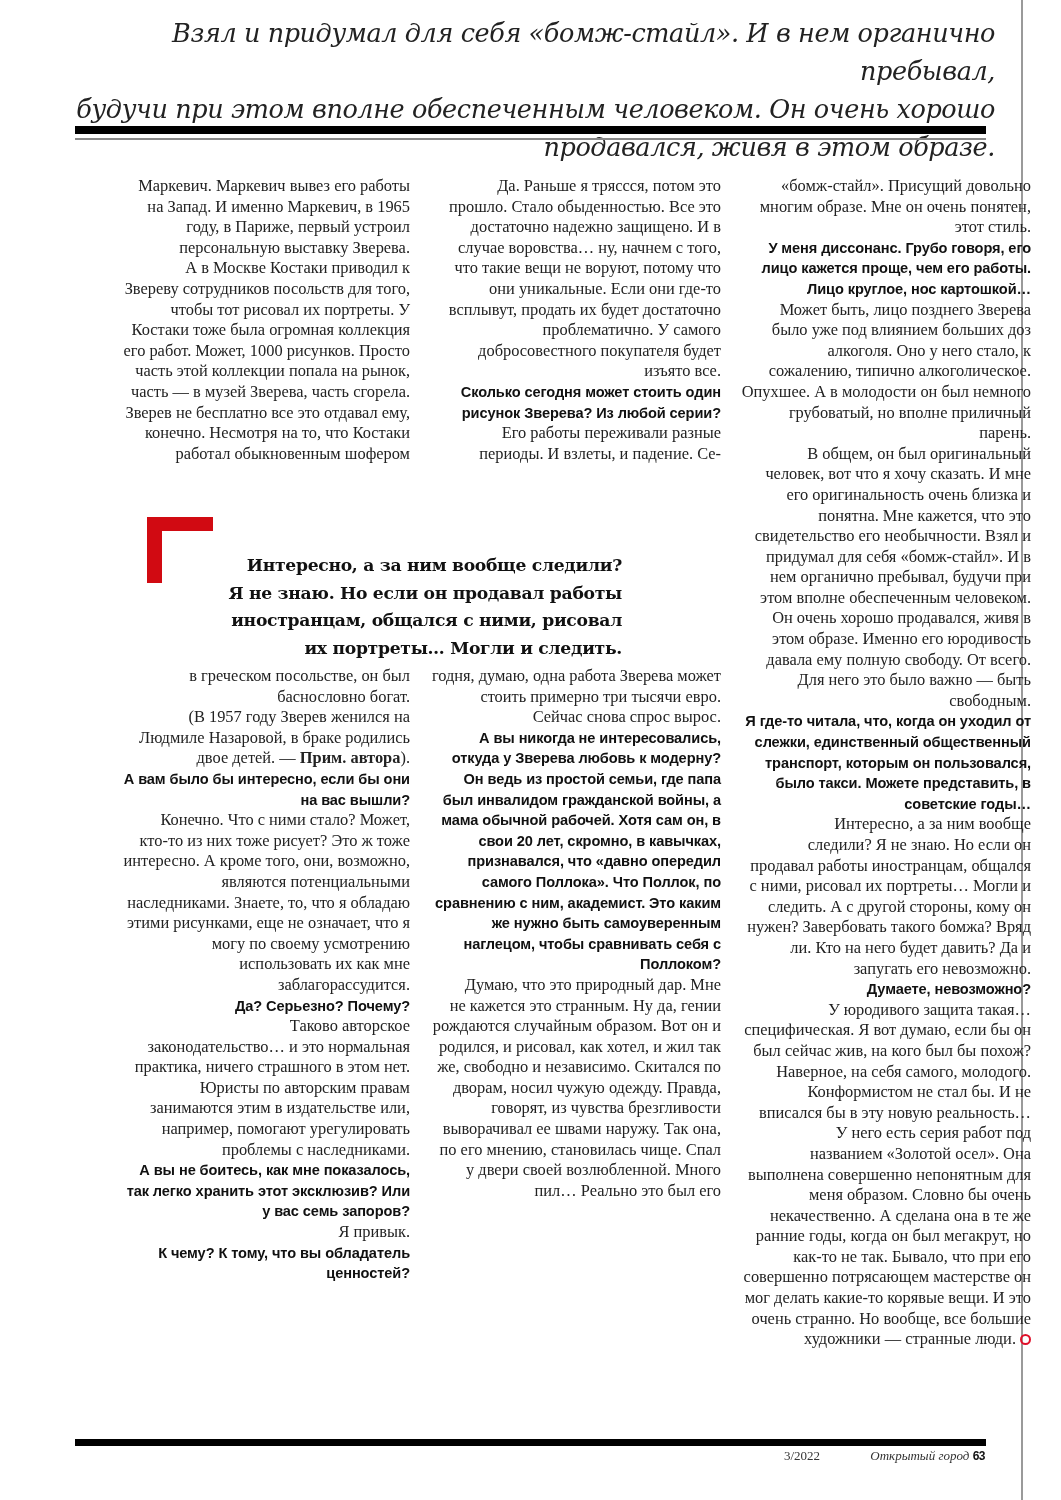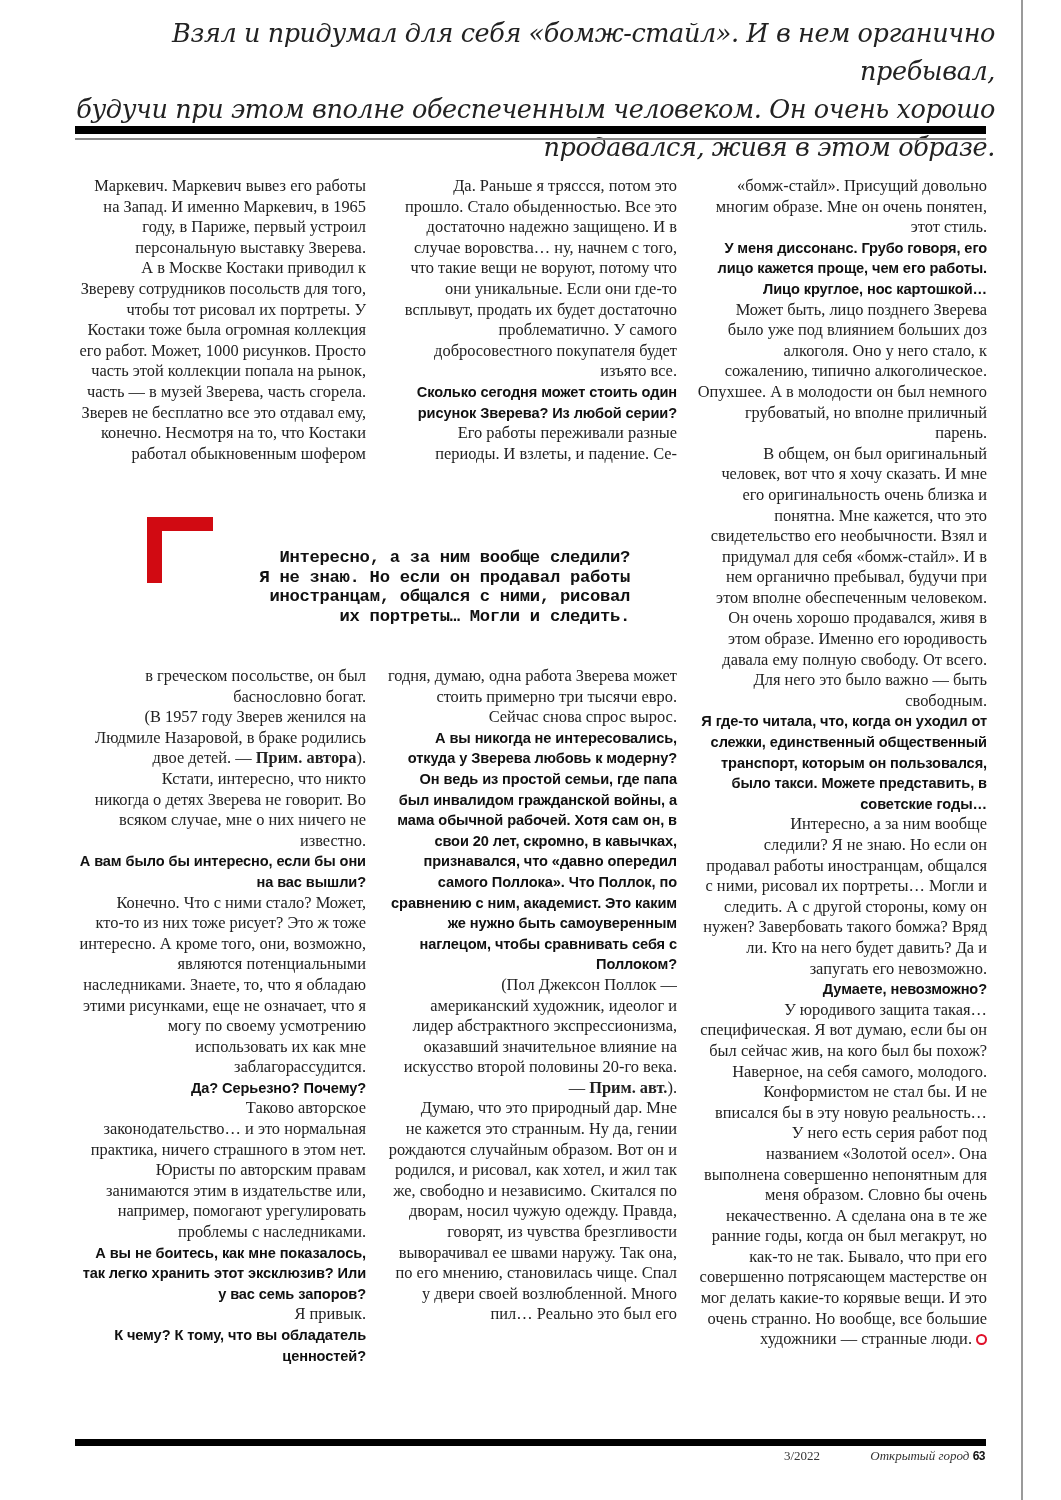--- a/index.html
+++ b/index.html
@@ -3,36 +3,36 @@
 <meta charset="utf-8">
 <style>
   html, body { margin:0; padding:0; background:#fff; }
   body { width:1061px; height:1500px; position:relative; overflow:hidden; color:#1a1a1a; }
   .page { position:absolute; inset:0;text-align:right; }
   .vline { position:absolute; left:1021px; top:0; width:2px; height:1500px; background:#9a9a9a; }
   .lead { position:absolute; left:75px; top:14px; width:920px; font-family:"DejaVu Serif", serif; font-style:italic; font-size:25.5px; line-height:38px; color:#222; letter-spacing:-0.4px; }
   .lead p { margin:0; }
   .rule-top-thick { position:absolute; left:75px; top:126px; width:911px; height:8px; background:#000; }
   .rule-top-thin { position:absolute; left:75px; top:138px; width:911px; height:2px; background:#888; }
-  .col { position:absolute; font-family:"Liberation Serif", "DejaVu Serif", serif; font-size:16.4px; line-height:20.6px; color:#222; }
+  .col { position:absolute; font-family:"Liberation Serif", "DejaVu Serif", serif; font-size:16.4px; line-height:20.6px; color:#222;margin-left:44px; }
   .col p { margin:0; }
   .col p.ind { text-indent:32px; }
   .col p.q { font-family:"Liberation Sans", "DejaVu Sans", sans-serif; font-weight:bold; font-size:14.6px; line-height:20.6px; color:#111; letter-spacing:-0.1px; }
   .col b.note { font-weight:bold; }
   .col h3 { margin:14px 0 2px 0; font-family:"Liberation Sans", "DejaVu Sans", sans-serif; font-weight:bold; font-size:17.6px; line-height:24px; color:#111; letter-spacing:-0.2px; }
   .c1a { left:76px; top:176px; width:290px; }
   .c2a { left:387px; top:176px; width:290px; }
   .c3 { left:697px; top:176px; width:290px; }
   .c1b { left:76px; top:666px; width:290px; }
   .c2b { left:387px; top:666px; width:290px; }
   .pull { position:absolute; left:147px; top:517px; width:480px; height:120px; }
   .pull .mark-h { position:absolute; left:0; top:0; width:66px; height:14px; background:#d10a12; }
   .pull .mark-v { position:absolute; left:0; top:0; width:15px; height:66px; background:#d10a12; }
   .pull .pq { position:absolute; left:33px; top:31px; width:450px; font-family:"DejaVu Serif", serif; font-weight:bold; font-size:17.2px; line-height:19.5px; color:#111; letter-spacing:-0.3px; }
-  .pull .pq p { margin:0;font-family:Liberation Mono, monospace; }
+  .pull .pq p { margin:8px; }
   .end-mark { display:inline-block; width:7px; height:7px; border:2.5px solid #e0102a; border-radius:50%; vertical-align:-1px; margin-left:4px; }
   .rule-bottom { position:absolute; left:75px; top:1439px; width:911px; height:7px; background:#000; }
   .footer { position:absolute; right:76px; top:1448px; font-family:"Liberation Serif", "DejaVu Serif", serif; font-size:13px; color:#333; white-space:nowrap; }
   .footer .mag { font-style:italic;margin-left:47px; }
   .footer .pg { font-family:"Liberation Sans", sans-serif; font-weight:bold; font-size:12px; color:#111; letter-spacing:-0.5px; }
 </style>
 </head>
 <body>
 
 <div class="page">
@@ -74,33 +74,31 @@
       <p>Интересно, а за ним вообще следили?</p>
       <p>Я не знаю. Но если он продавал работы</p>
       <p>иностранцам, общался с ними, рисовал</p>
       <p>их портреты… Могли и следить.</p>
     </div>
   </div>
 
   <div class="col c1b">
       <p class=""><span>в греческом посольстве, он был баснословно богат.</span></p>
       <p class="ind"><span>(В 1957 году Зверев женился на Людмиле Назаровой, в браке родились двое детей. — </span><b class="note">Прим. автора</b><span>).</span></p>
-      <p class="ind"><span>Кстати, интересно, что никто никогда о детях Зверева не говорит. Во всяком случае, мне о них ничего не известно.</span></p>
       <p class="q">А вам было бы интересно, если бы они на вас вышли?</p>
       <p class="ind"><span>Конечно. Что с ними стало? Может, кто-то из них тоже рисует? Это ж тоже интересно. А кроме того, они, возможно, являются потенциальными наследниками. Знаете, то, что я обладаю этими рисунками, еще не означает, что я могу по своему усмотрению использовать их как мне заблагорассудится.</span></p>
       <p class="q">Да? Серьезно? Почему?</p>
       <p class="ind"><span>Таково авторское законодательство… и это нормальная практика, ничего страшного в этом нет. Юристы по авторским правам занимаются этим в издательстве или, например, помогают урегулировать проблемы с наследниками.</span></p>
       <p class="q">А вы не боитесь, как мне показалось, так легко хранить этот эксклюзив? Или у вас семь запоров?</p>
       <p class="ind"><span>Я привык.</span></p>
       <p class="q">К чему? К тому, что вы обладатель ценностей?</p>
     </div>
   <div class="col c2b">
       <p class=""><span>годня, думаю, одна работа Зверева может стоить примерно три тысячи евро. Сейчас снова спрос вырос.</span></p>
       <p class="q">А вы никогда не интересовались, откуда у Зверева любовь к модерну? Он ведь из простой семьи, где папа был инвалидом гражданской войны, а мама обычной рабочей. Хотя сам он, в свои 20 лет, скромно, в кавычках, признавался, что «давно опередил самого Поллока». Что Поллок, по сравнению с ним, академист. Это каким же нужно быть самоуверенным наглецом, чтобы сравнивать себя с Поллоком?</p>
-      <p class="ind"><span>(Пол Джексон Поллок — американский художник, идеолог и лидер абстрактного экспрессионизма, оказавший значительное влияние на искусство второй половины 20-го века. — </span><b class="note">Прим. авт.</b><span>).</span></p>
       <p class="ind"><span>Думаю, что это природный дар. Мне не кажется это странным. Ну да, гении рождаются случайным образом. Вот он и родился, и рисовал, как хотел, и жил так же, свободно и независимо. Скитался по дворам, носил чужую одежду. Правда, говорят, из чувства брезгливости выворачивал ее швами наружу. Так она, по его мнению, становилась чище. Спал у двери своей возлюбленной. Много пил… Реально это был его</span></p>
     </div>
 
   <div class="rule-bottom"></div>
   <div class="footer">
     <span>3/2022</span>
     <span class="mag">Открытый город</span>
     <span class="pg">63</span>
   </div>
 </div>

